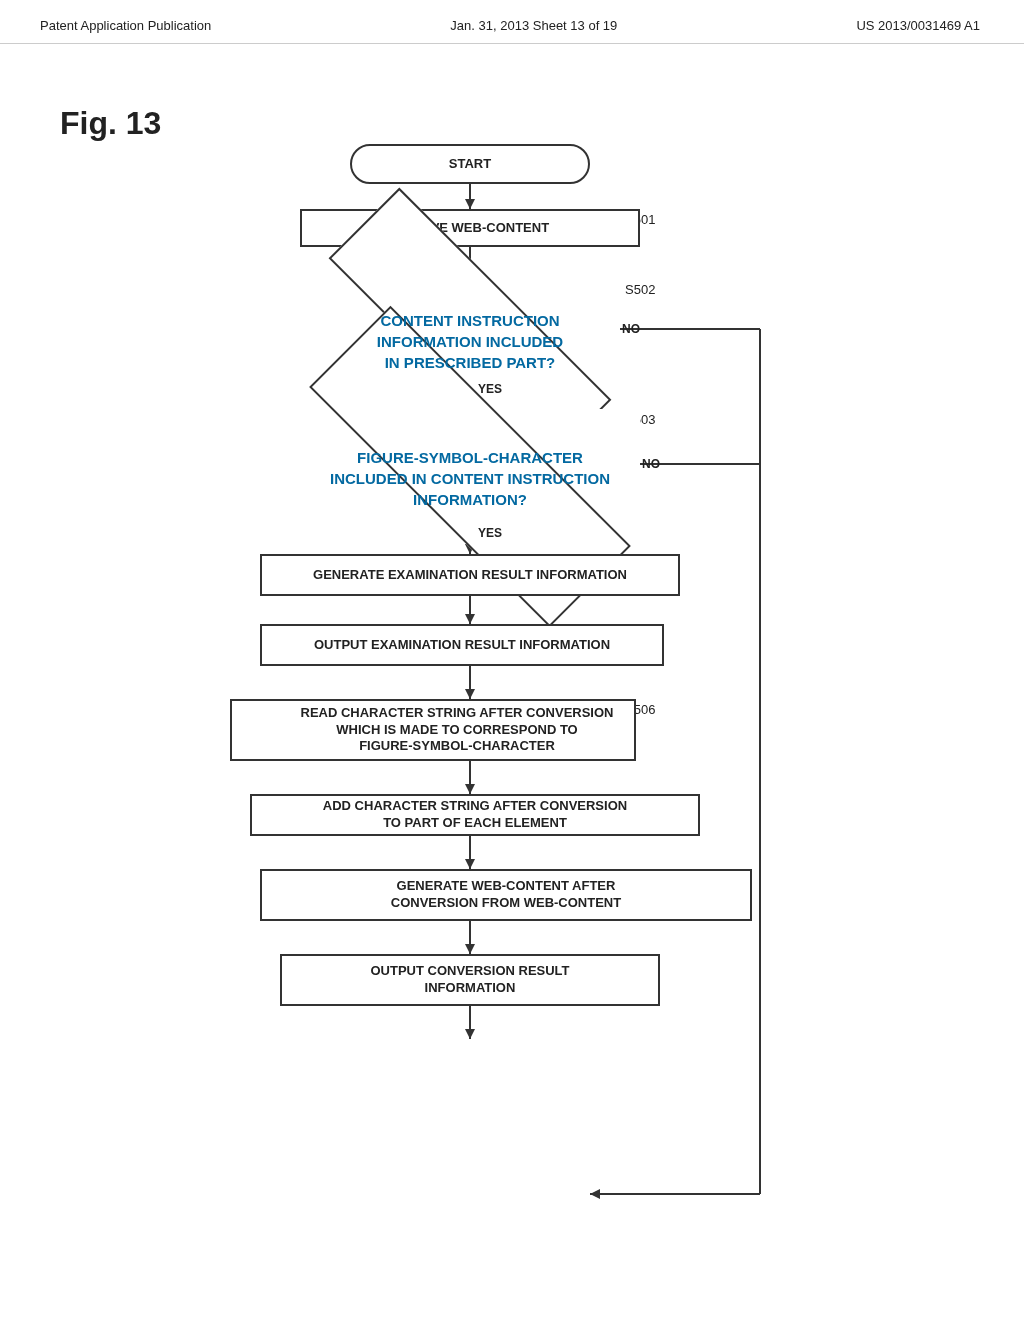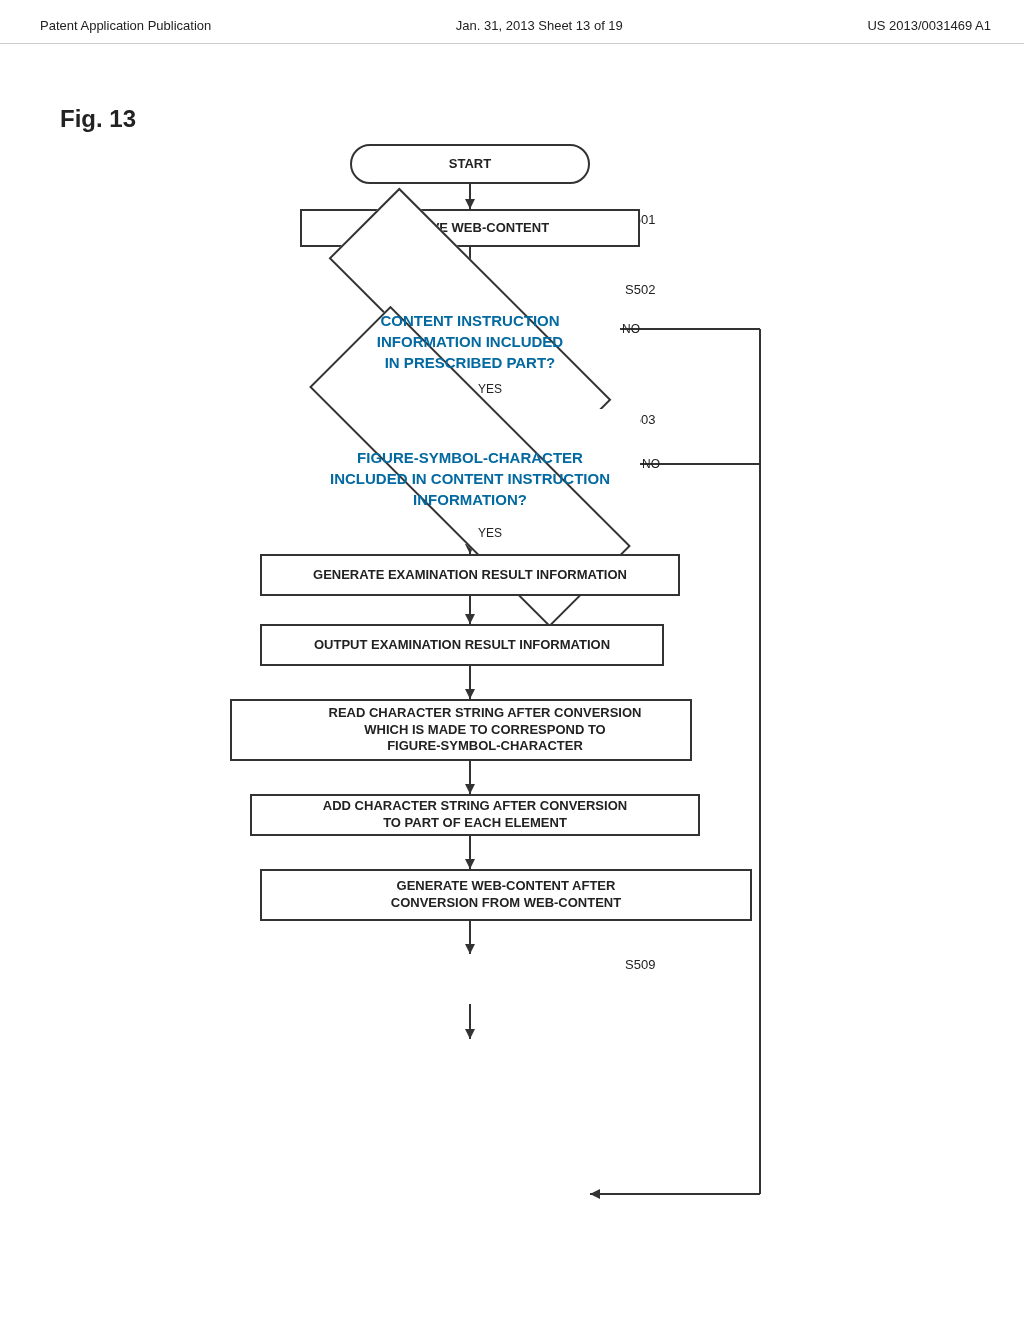--- a/index.html
+++ b/index.html
@@ -8,31 +8,31 @@
       font-family: Arial, sans-serif;
       width: 1024px;
       min-height: 1320px;
       position: relative;
       overflow-x: hidden;
     }
 
     .page-header {
       display: flex;
       justify-content: space-between;
-      padding: 18px 33px 10px 40px;
+      padding: 18px 44px 10px 40px;
       font-size: 13px;
       color: #222;
       border-bottom: 1px solid #ccc;
     }
 
     .fig-label {
       position: absolute;
       top: 105px;
       left: 60px;
-      font-size: 24px;
+      font-size: 32px;
       font-weight: bold;
       color: #222;
     }
 
     .flowchart-container {
       position: relative;
       width: 100%;
       height: 1200px;
       margin-top: 60px;
     }
@@ -98,21 +98,21 @@
       top: 0;
       left: 0;
       width: 100%;
       height: 1200px;
       pointer-events: none;
     }
 
     .yes-no-label {
       position: absolute;
       font-size: 12px;
-      font-weight: normal;
+      font-weight: bold;
       color: #222;
     }
   </style>
 </head>
 <body>
 
 <div class="page-header">
   <span>Patent Application Publication</span>
   <span>Jan. 31, 2013  Sheet 13 of 19</span>
   <span>US 2013/0031469 A1</span>
@@ -201,21 +201,21 @@
   <div class="label-s" style="left:625px; top:453px;">S504</div>
 
   <div class="fc-box" style="left:260px; top:450px; width:420px; height:42px;">GENERATE EXAMINATION RESULT INFORMATION</div>
 
   <div class="label-s" style="left:625px; top:523px;">S505</div>
 
   <div class="fc-box" style="left:260px; top:520px; width:404px; height:42px;">OUTPUT EXAMINATION RESULT INFORMATION</div>
 
   <div class="label-s" style="left:625px; top:598px;">S506</div>
 
-  <div class="fc-box" style="left:230px; top:595px; width:462px; height:62px;padding-left:48px;">
+  <div class="fc-box" style="left:230px; top:595px; width:406px; height:62px;padding-left:48px;">
     <div>
       <span>READ CHARACTER STRING AFTER CONVERSION</span><br>
       <span>WHICH IS MADE TO CORRESPOND TO</span><br>
       <span>FIGURE-SYMBOL-CHARACTER</span>
     </div>
   </div>
 
   <div class="label-s" style="left:625px; top:693px;">S507</div>
 
   <div class="fc-box" style="left:230px; top:690px; width:450px; height:42px;margin-left:20px;">
@@ -229,15 +229,21 @@
 
   <div class="fc-box" style="left:260px; top:765px; width:492px; height:52px;">
     <div>
       <span>GENERATE WEB-CONTENT AFTER</span><br>
       <span>CONVERSION FROM WEB-CONTENT</span>
     </div>
   </div>
 
   <div class="label-s" style="left:625px; top:853px;">S509</div>
 
+  <div class="fc-box" style="left:280px; top:850px; width:380px; height:52px;">
+    <div>
+      <span>OUTPUT CONVERSION RESULT</span><br>
+      <span>INFORMATION</span>
+    </div>
+  </div>
 
 
 </div>
 
 </body></html>

